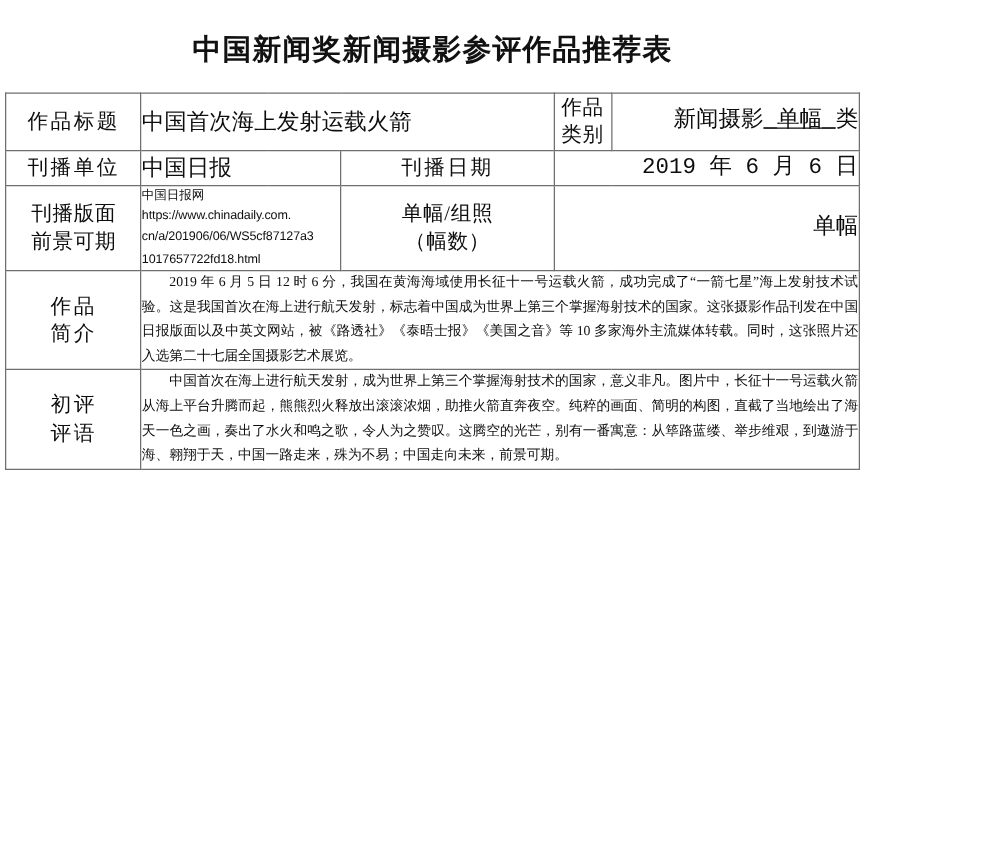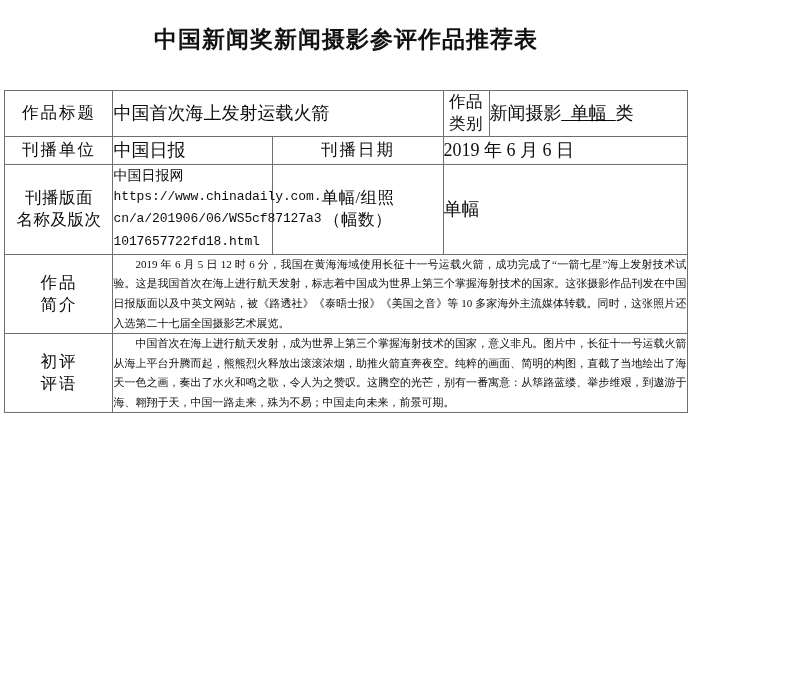--- a/index.html
+++ b/index.html
@@ -23,21 +23,21 @@
     font-size: 23px;
     font-weight: bold;
     letter-spacing: 1px;
     color: #111111;
     margin: 24px 0 0 0;
     font-family: "Liberation Serif", "DejaVu Serif", serif;
   }
   table.form {
     border-collapse: collapse;
     width: 682px;
-    margin: 35px auto 0 auto;
+    margin: 19px auto 0 auto;
     table-layout: fixed;
     background: #ffffff;
   }
   table.form td {
     border: 1px solid #6f6f6f;
     padding: 0;
     vertical-align: middle;
     color: #0d0d0d;
   }
   
@@ -50,30 +50,30 @@
     font-family: "Liberation Serif", "DejaVu Serif", serif;
   }
   .lbl-tight { letter-spacing: 0.5px; }
   
   .val {
     font-size: 18px;
     padding: 6px 9px;
     line-height: 1.5;
     font-family: "Liberation Serif", "DejaVu Serif", serif;
   }
-  .val-center { text-align: left; }
+  .val-center { text-align: right; font-family: Liberation Mono, monospace; }
   .val-left { text-align: left; }
   .mono {
-    font-family: Liberation Mono, monospace;
-    font-size: 13px;
+    font-family: Liberation Sans, sans-serif;
+    font-size: 10px;
     line-height: 1.75;
     letter-spacing: -0.1px;
   }
   .urlblock { padding: 5px 8px; }
-  .urlblock .cn { font-family: "Liberation Serif", "DejaVu Serif", serif; font-size: 14px; line-height: 1.5; }
+  .urlblock .cn { font-family: "Liberation Serif", "DejaVu Serif", serif; font-size: 10px; line-height: 1.5; }
   .eng {
     font-family: "Liberation Mono", "DejaVu Sans Mono", monospace;
     font-size: 12.3px;
     letter-spacing: 0.2px;
     padding: 7px 10px;
     text-align: left;
   }
   .para {
     font-size: 11px;
     line-height: 1.78;
@@ -120,21 +120,21 @@
     <tr>
       <td class="lbl">刊播单位</td>
       <td class="val val-left" colspan="2">中国日报</td>
       <td class="lbl">刊播日期</td>
       <td class="val val-center" colspan="2">2019 年 6 月 6 日</td>
     </tr>
 
     <tr>
       <td class="lbl lbl-tight">
         <span class="stack">刊播版面</span>
-        <span class="stack">名称及版次</span>
+        <span class="stack">前景可期</span>
       </td>
       <td class="urlblock" colspan="2">
         <div class="cn">中国日报网</div>
         <div class="mono">https://www.chinadaily.com.</div>
         <div class="mono">cn/a/201906/06/WS5cf87127a3</div>
         <div class="mono">1017657722fd18.html</div>
       </td>
       <td class="lbl lbl-tight">
         <span class="stack">单幅/组照</span>
         <span class="stack">（幅数）</span>

